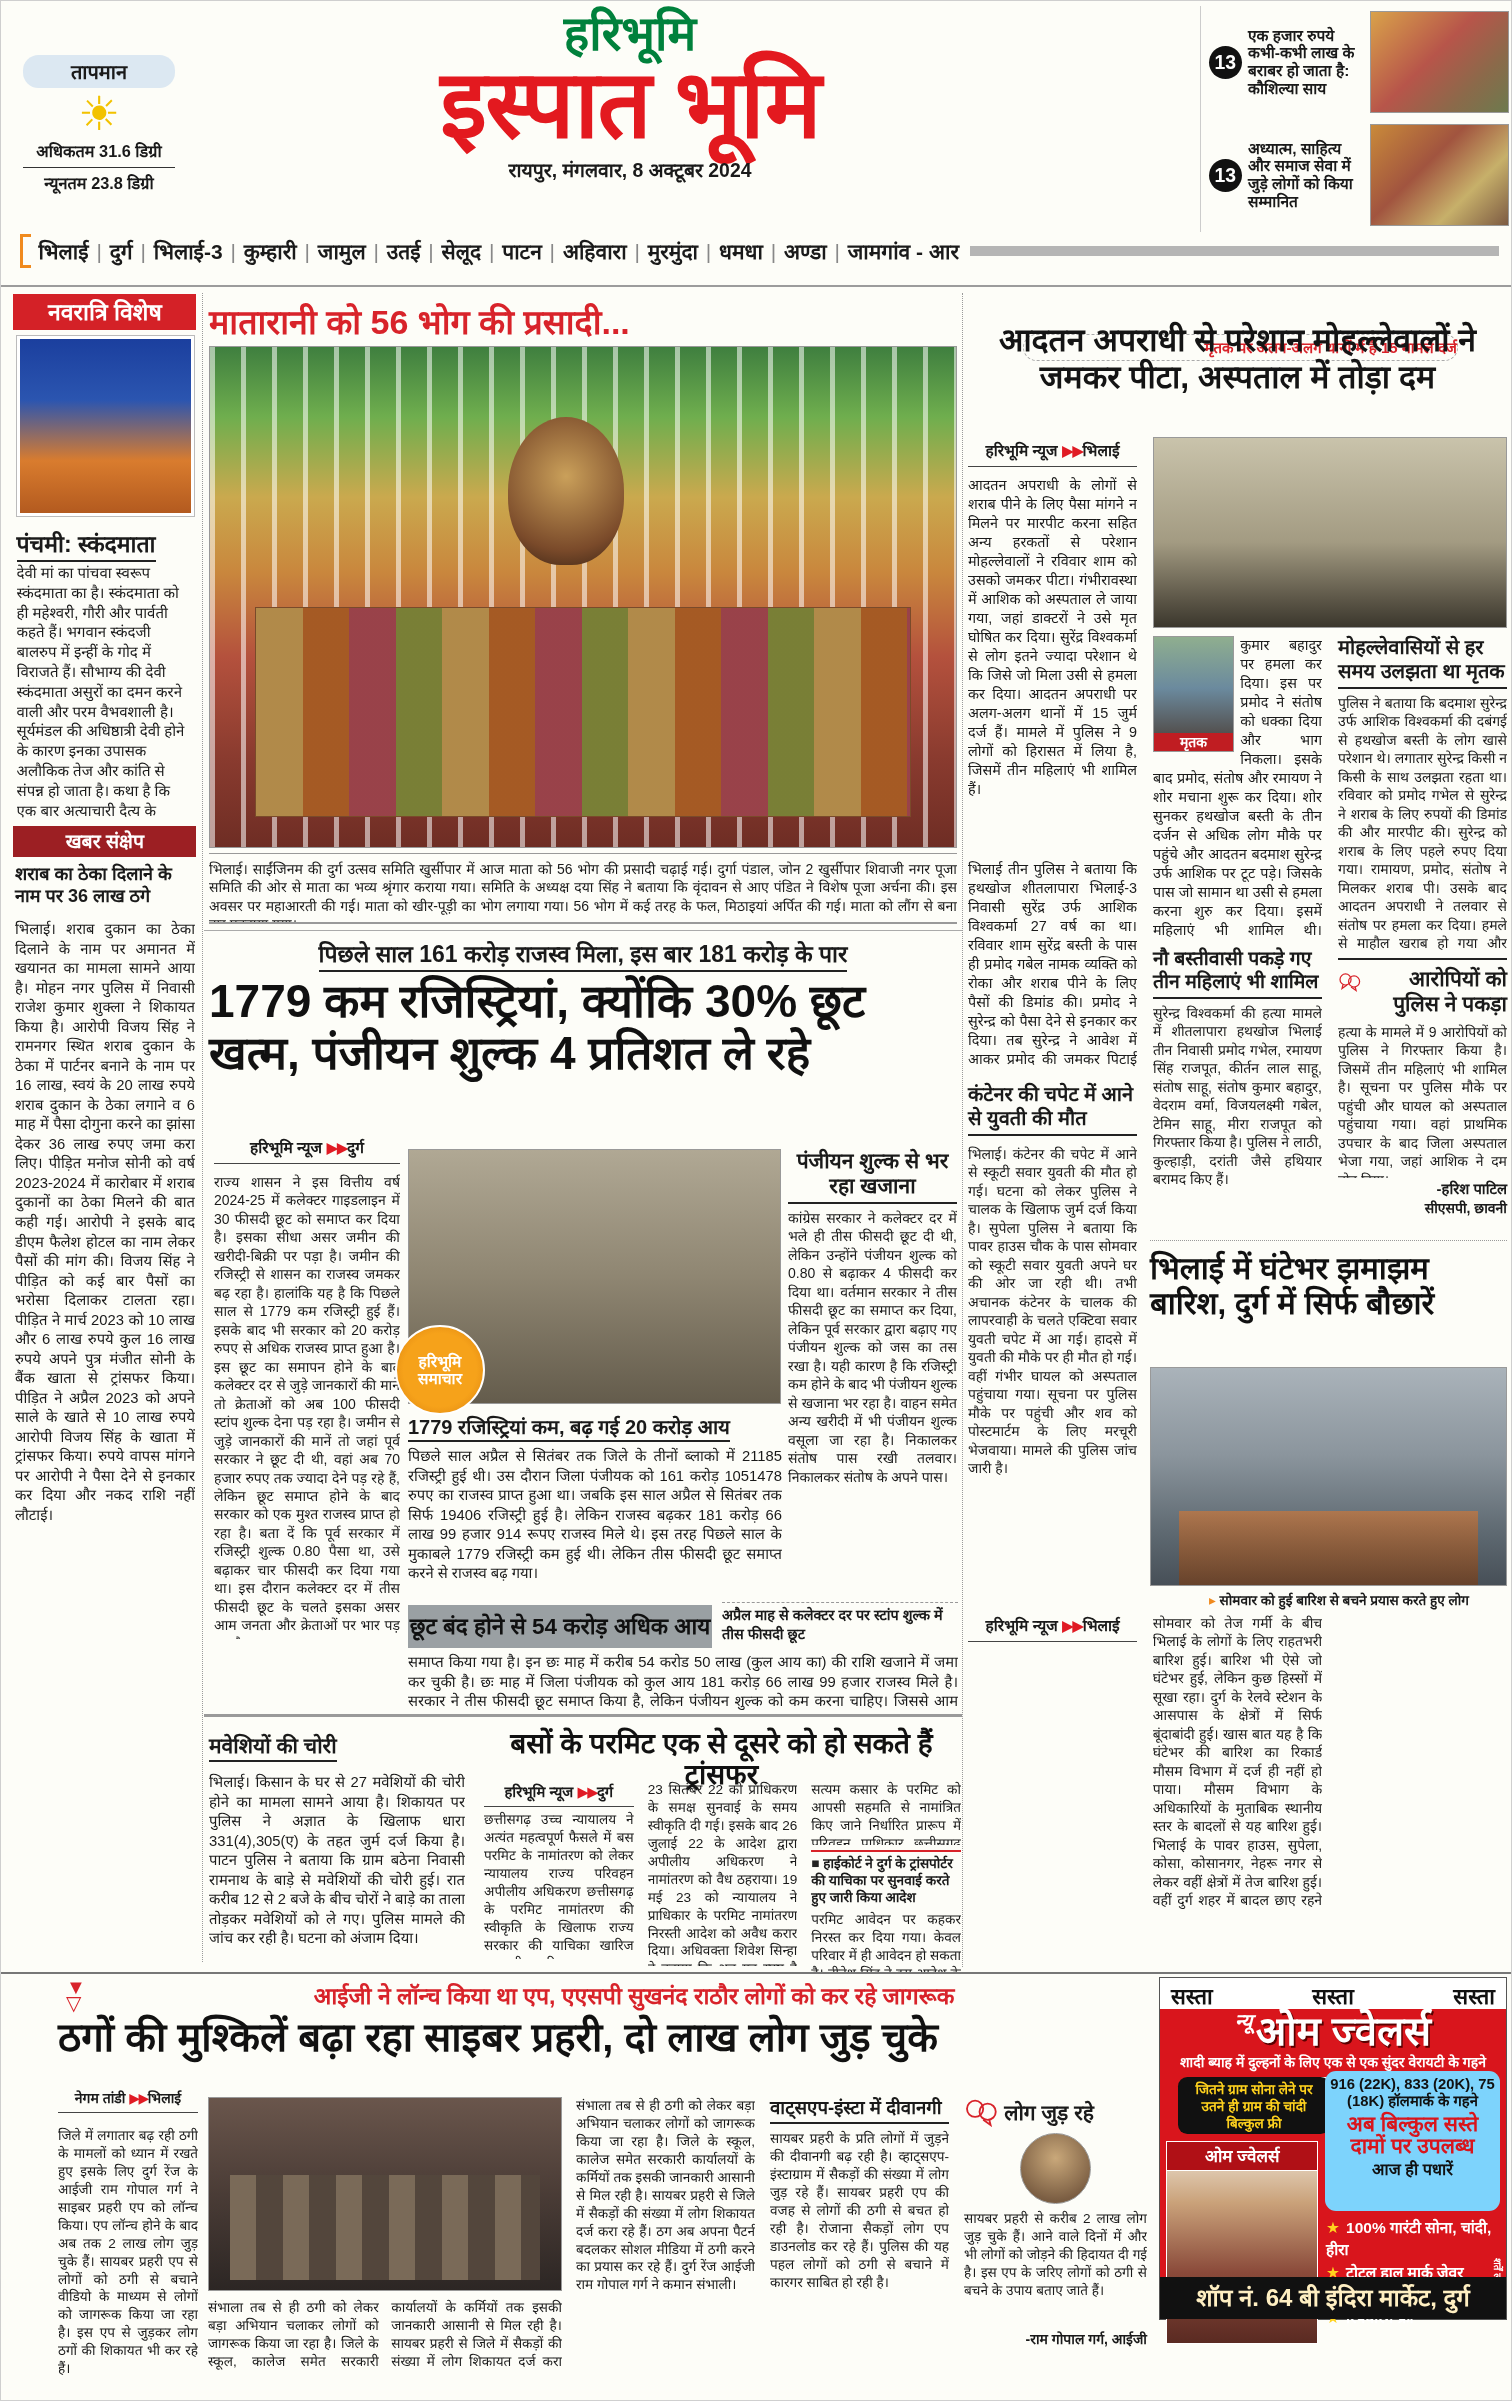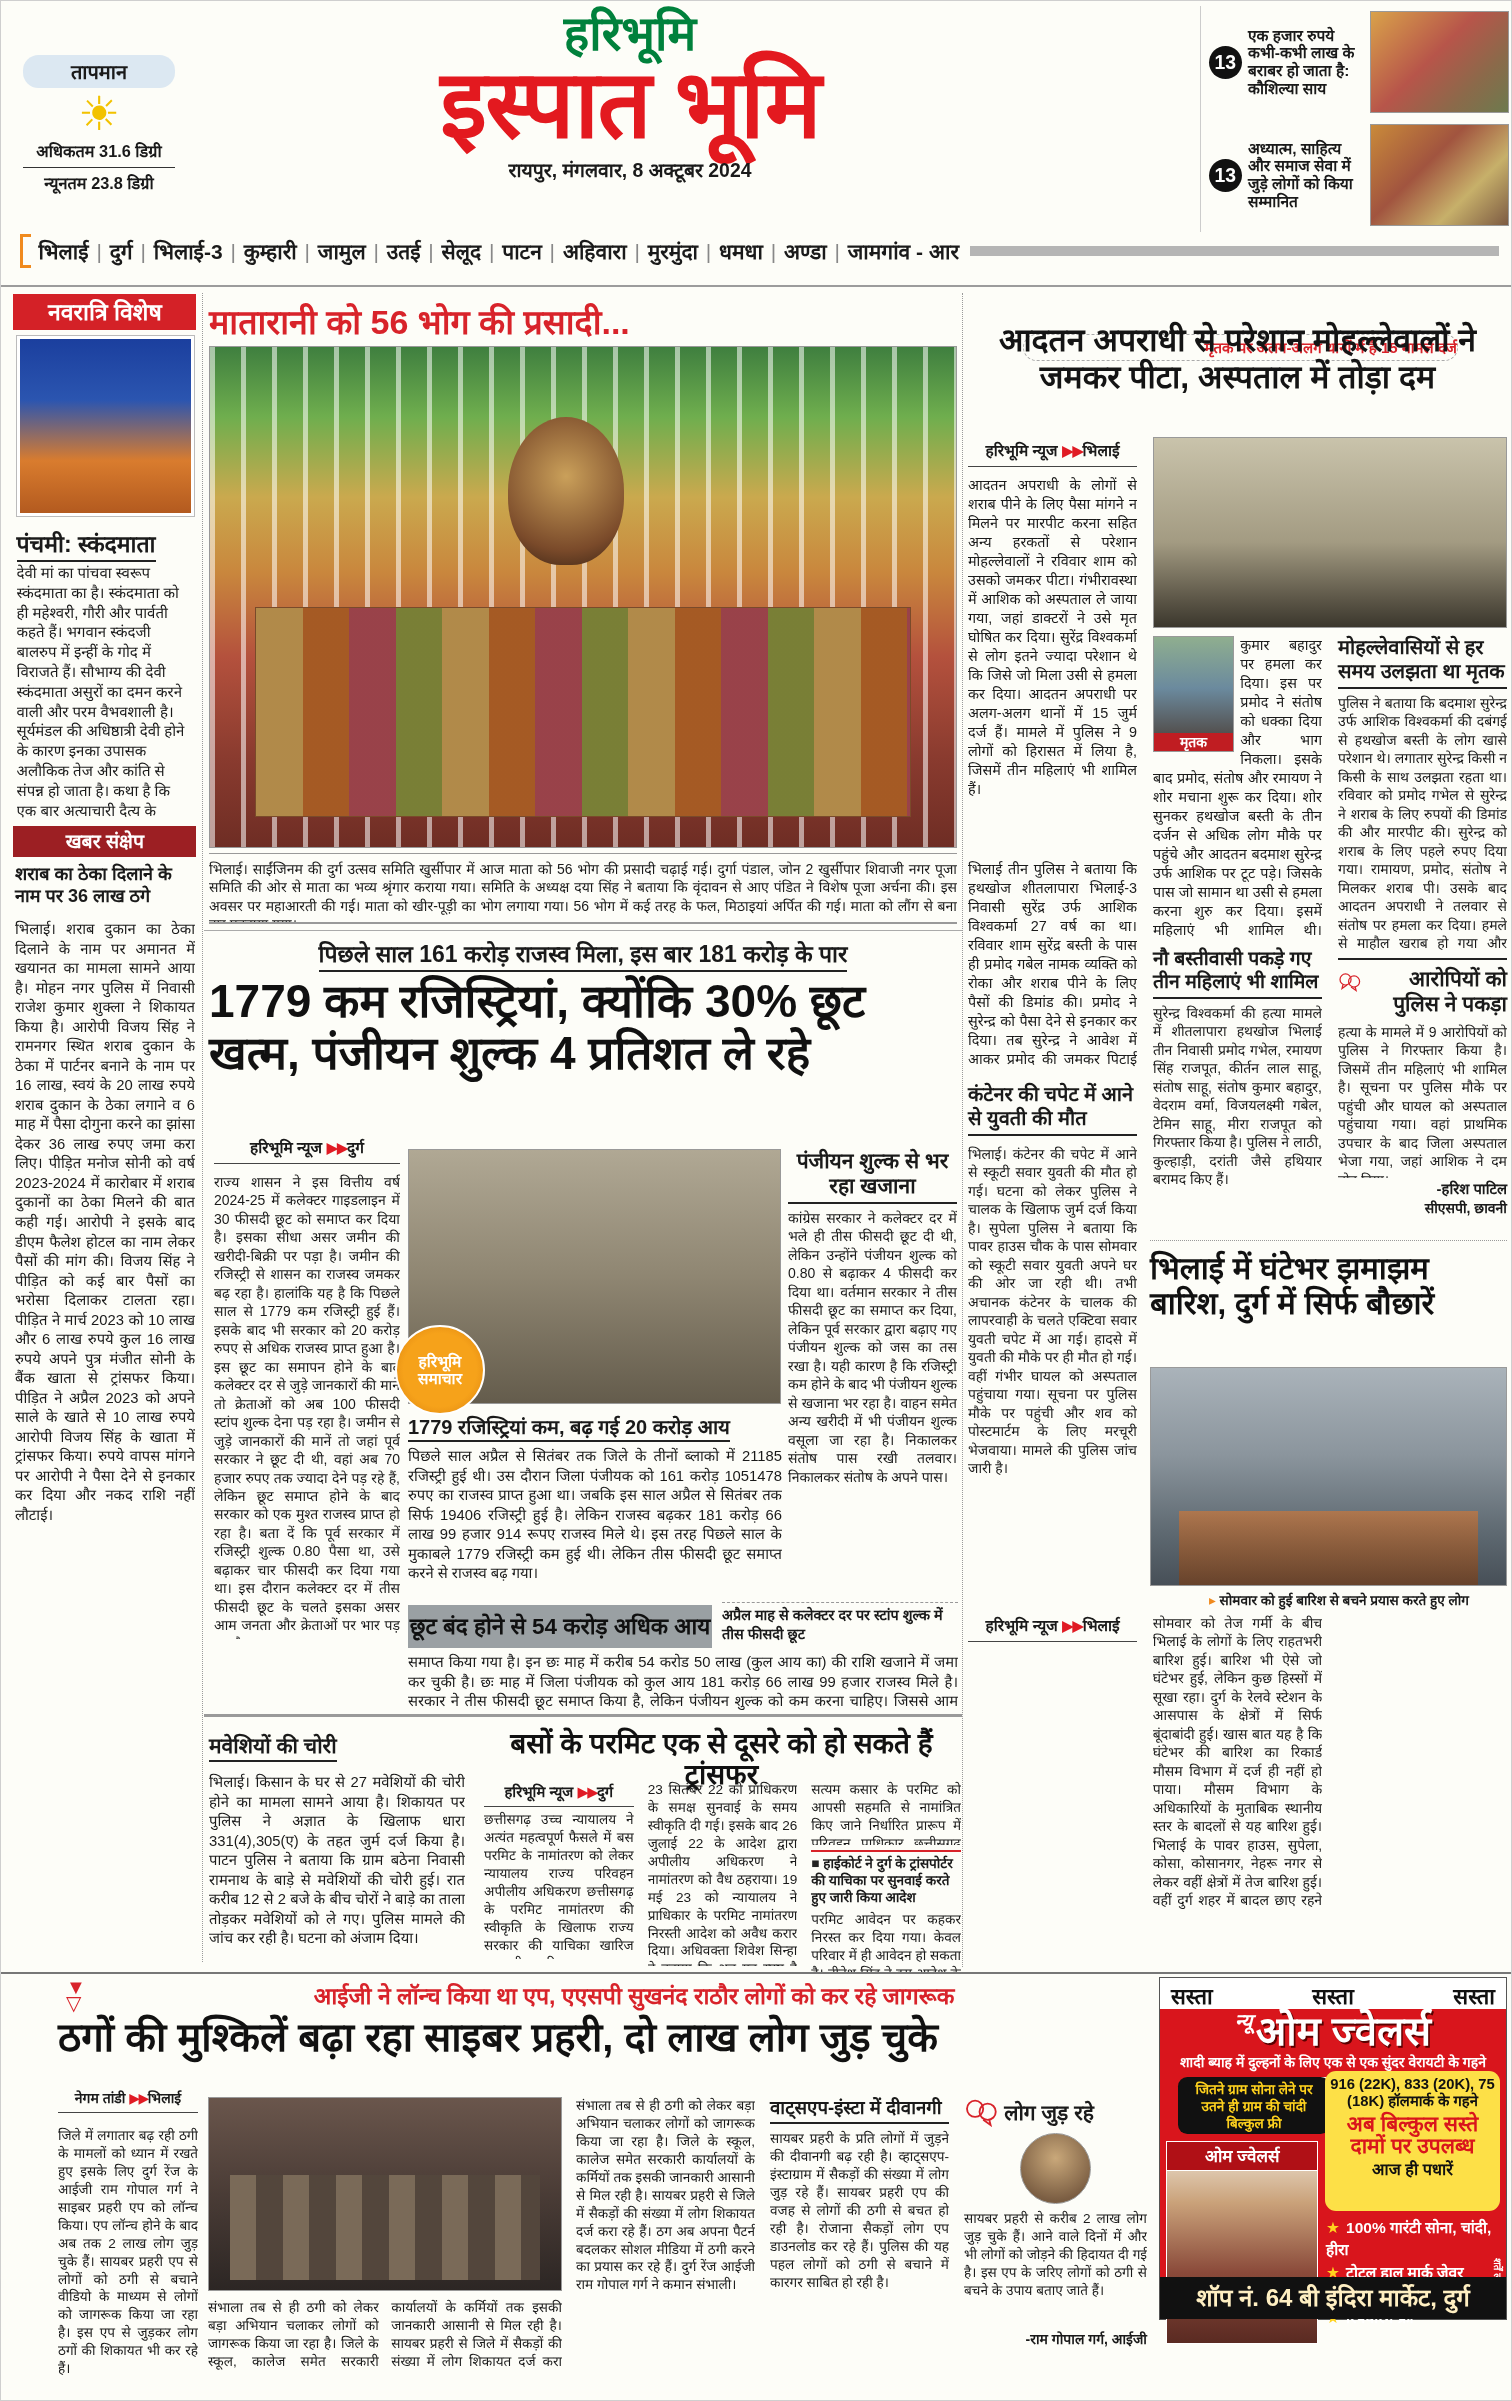--- a/index.html
+++ b/index.html
@@ -259,21 +259,21 @@
       <span>सस्ता</span>
       <span>सस्ता</span>
     </div>
     <div style="text-align:center;color:#fff;line-height:1.0;padding-top:1.6px;">
       <span style="font-size:20px;font-weight:900;font-style:italic;vertical-align:top;">न्यू</span>
       <span style="font-size:40px;font-weight:900;text-shadow:1.6px 1.6px 0 #5a0000;">ओम ज्वेलर्स</span>
     </div>
     <div style="text-align:center;color:#fff;font-size:14px;font-weight:800;padding:1.6px 4.7px;">शादी ब्याह में दुल्हनों के लिए एक से एक सुंदर वेरायटी के गहने उपलब्ध</div>
 
     <div style="position:absolute;left:18px;top:99px;width:152px;height:57px;background:#111;border-radius:9.3px;color:#ffd21e;font-size:13.6px;font-weight:800;text-align:center;padding:4.7px;line-height:1.25;">जितने ग्राम सोना लेने पर उतने ही ग्राम की चांदी बिल्कुल फ्री</div>
-    <div style="position:absolute;left:165px;top:93px;width:175px;height:140px;background:#fde047;border-radius:11px;text-align:center;padding:4.7px 3.1px;">
+    <div style="position:absolute;left:165px;top:93px;width:175px;height:140px;background:#7dd3fc;border-radius:11px;text-align:center;padding:4.7px 3.1px;">
       <div style="font-size:14.8px;font-weight:900;color:#111;line-height:1.2;">916 (22K), 833 (20K), 75 (18K) हॉलमार्क के गहने</div>
       <div style="font-size:21px;font-weight:900;color:#d9151c;line-height:1.05;margin-top:1.6px;">अब बिल्कुल सस्ते</div>
       <div style="font-size:21px;font-weight:900;color:#d9151c;line-height:1.05;">दामों पर उपलब्ध</div>
       <div style="font-size:16.3px;font-weight:900;color:#111;margin-top:1.6px;">आज ही पधारें</div>
     </div>
 
     <div class="photo" style="position:absolute;left:6.2px;top:163px;width:152px;height:203px;background:linear-gradient(180deg,#efe7da 0%,#caa27a 30%,#8a4a3a 65%,#5a2a22 100%);border:1.6px solid #fff;">
       <div style="background:#b01016;color:#fff;font-weight:900;font-size:17px;text-align:center;padding:2.3px 0;border-bottom:1.6px solid #fff;">ओम ज्वेलर्स</div>
     </div>
 

